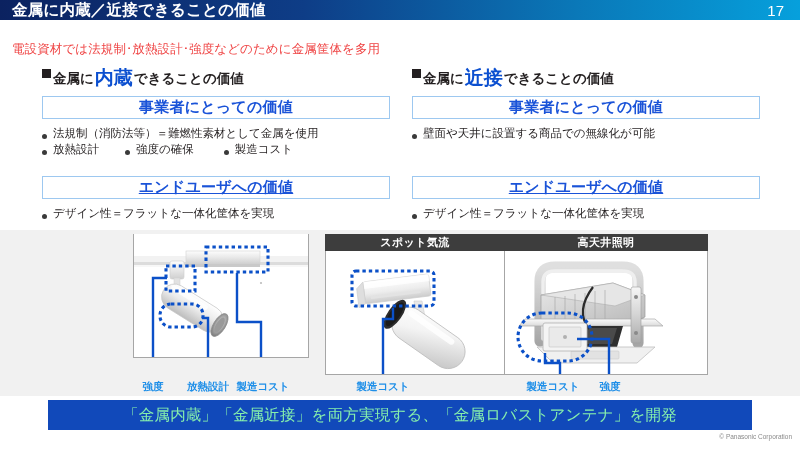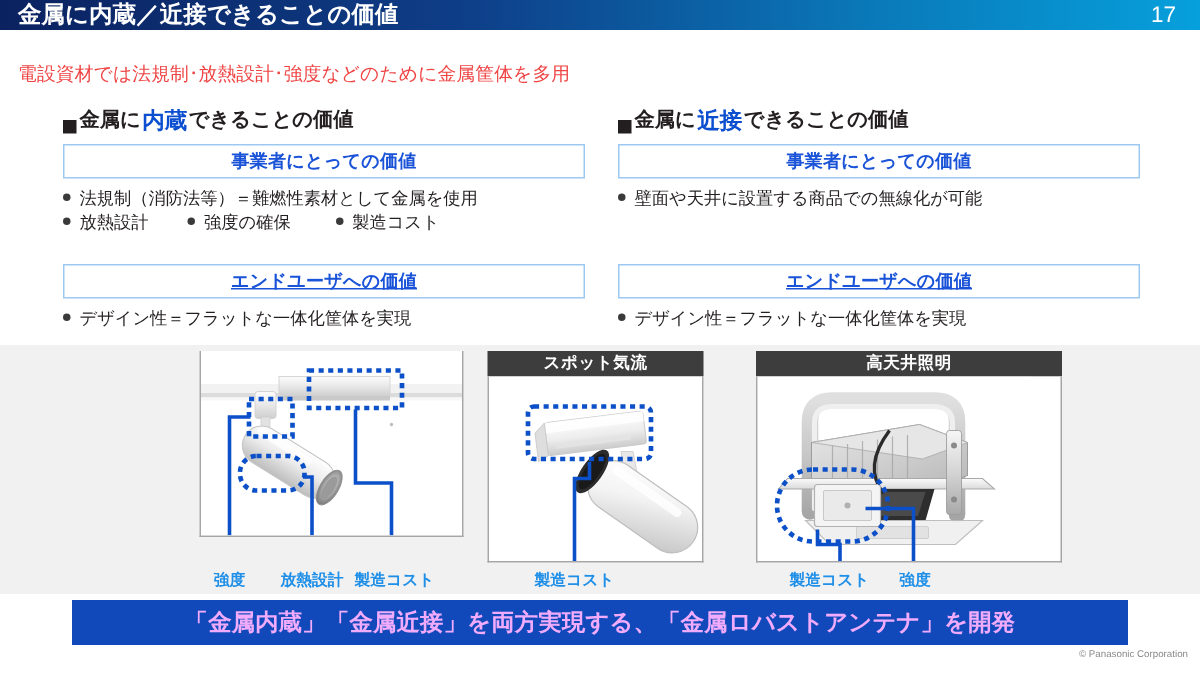--- a/index.html
+++ b/index.html
@@ -63,68 +63,69 @@
   .col-right { left: 412px; }
 
   .col-heading {
     font-size: 13.5px;
     font-weight: 700;
     color: #231f20;
     white-space: nowrap;
     line-height: 20px;
     margin: 0 0 6px 0;
     display: flex;
-    align-items: flex-end;
+    align-items: flex-start;
+    font-family: Liberation Mono, monospace;
   }
   .sq {
     display: inline-block;
     width: 9px; height: 9px;
     background: #231f20;
     margin-right: 2px;
     position: relative;
     top: -1px;
   }
   .hl {
     color: #0b4fd0;
-    font-size: 15px;
+    font-size: 19px;
     font-weight: 700;
     line-height: 19px;
     padding: 0 1px;
   }
 
   .subbox {
     border: 1px solid #9dc8f0;
     background: #ffffff;
     height: 21px;
     display: flex;
     align-items: center;
     justify-content: center;
     margin-bottom: 6px;
   }
   .subbox-txt {
-    font-size: 12px;
+    font-size: 15px;
     font-weight: 700;
     color: #1a53d8;
     letter-spacing: 0.2px;
     white-space: nowrap;
   }
   .subbox-txt.underline { text-decoration: underline; }
 
   .bullets { margin: 0; padding: 0; }
   .brow {
     display: flex;
     align-items: baseline;
     font-size: 11.5px;
     color: #231f20;
     line-height: 16px;
     white-space: nowrap;
   }
   .bullet-item {
     display: inline-flex;
-    align-items: center;
+    align-items: flex-end;
     white-space: nowrap;
   }
   .dot {
     display: inline-block;
     width: 5px; height: 5px;
     border-radius: 50%;
     background: #3a3a3a;
     margin-right: 6px;
     position: relative;
     top: -2px;
@@ -180,23 +181,23 @@
   .banner {
     position: absolute;
     left: 48px; top: 400px;
     width: 704px; height: 30px;
     background: #1149ba;
     display: flex;
     align-items: center;
     justify-content: center;
   }
   .banner-txt {
-    color: #f0abfc;
+    color: #86efac;
     font-size: 15.5px;
-    font-weight: 700;
+    font-weight: 400;
     letter-spacing: 0.2px;
     white-space: nowrap;
   }
   .copyright {
     position: absolute;
     right: 8px; top: 433px;
     font-size: 6.5px;
     color: #8a8a8a;
     white-space: nowrap;
   }
@@ -354,21 +355,21 @@
         <polyline points="103,39 103,88 127,88 127,123" fill="none" stroke="#0b50c8" stroke-width="2.4"></polyline>
       </svg>
     </div>
     <div class="callouts" style="top:146px; left:0; width:176px;">
       <span class="co-lbl" style="left:20px;">強度</span>
       <span class="co-lbl" style="left:75px;">放熱設計</span>
       <span class="co-lbl" style="left:130px;">製造コスト</span>
     </div>
   </div>
 
-  <div class="panel" style="left:325px; width:144px;">
+  <div class="panel" style="left:325px; width:180px;">
     <div class="panel-cap">スポット気流</div>
     <div class="panel-body" style="height:123px;">
       <svg class="panel-svg" width="166" height="123" viewBox="0 0 166 123">
         <defs>
           <linearGradient id="gMetal2" x1="0" y1="0" x2="0" y2="1">
             <stop offset="0%" stop-color="#ffffff"></stop>
               <stop offset="55%" stop-color="#ededed"></stop>
               <stop offset="100%" stop-color="#cccccc"></stop>
           </linearGradient>
           <linearGradient id="gTube2" x1="0" y1="0" x2="1" y2="1">

